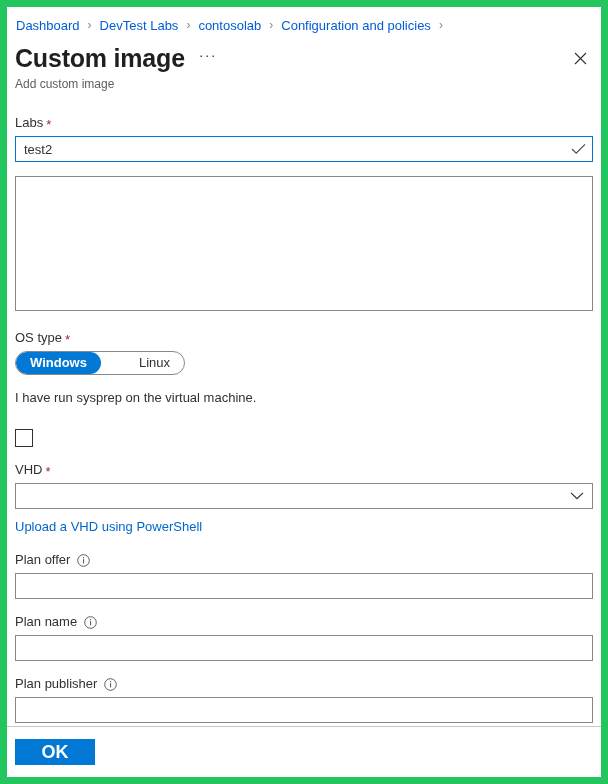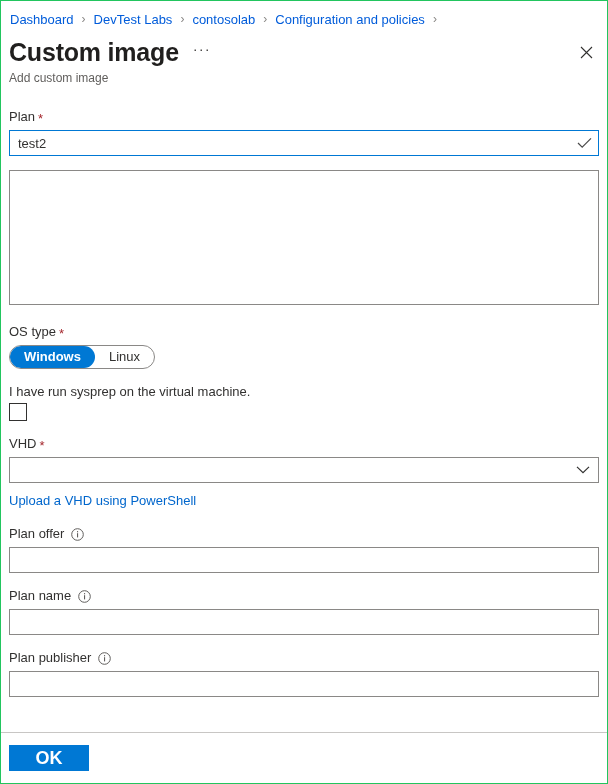--- a/index.html
+++ b/index.html
@@ -9,21 +9,21 @@
   }
   body {
     font-family: "Liberation Sans", sans-serif;
     -webkit-font-smoothing: antialiased;
   }
   #blade {
     position: relative;
     width: 608px;
     height: 784px;
     box-sizing: border-box;
-    border: 1px solid #22c55e;
+    border: 7px solid #22c55e;
     background: #ffffff;
     overflow: hidden;
     display: flex;
     flex-direction: column;
   }
 
   
   .breadcrumb {
     display: flex;
     align-items: center;
@@ -173,20 +173,21 @@
   
   .os-toggle {
     display: inline-flex;
     align-items: center;
     border: 1px solid #8a8886;
     border-radius: 14px;
     height: 22px;
     padding: 0;
     overflow: hidden;
     background: #ffffff;
+    gap: 24px;
   }
   .os-option {
     font-size: 13px;
     line-height: 22px;
     padding: 0 14px;
     cursor: pointer;
     color: #323130;
     white-space: nowrap;
     border-radius: 14px;
     height: 22px;
@@ -196,21 +197,21 @@
     background: #0078d4;
     color: #ffffff;
     font-weight: 600;
   }
 
   
   .checkbox-label {
     font-size: 13px;
     color: #323130;
     line-height: 18px;
-    margin-bottom: 2px;
+    margin-bottom: 22px;
   }
   .checkbox-box {
     width: 18px;
     height: 18px;
     border: 1px solid #323130;
     background: #ffffff;
     box-sizing: border-box;
     cursor: pointer;
   }
 
@@ -295,21 +296,21 @@
             <path d="M1 1 L12 12 M12 1 L1 12" stroke="#323130" stroke-width="1.1" fill="none"></path>
           </svg>
       </span>
     </div>
   </div>
 
   <div class="form-body">
 
     <div class="field">
       <div class="field-label">
-        <span>Plan</span>
+        <span>Labs</span>
         <span class="req">*</span>
       </div>
       <div class="input-wrap">
         <input class="text-input valid" type="text" value="test2" style="">
         <span class="valid-check">
           <svg width="15" height="12" viewBox="0 0 15 12">
               <path d="M1 6 L5.2 10.2 L14 1.4" stroke="#4a4a4a" stroke-width="1.2" fill="none"></path>
             </svg>
         </span>
       </div>

